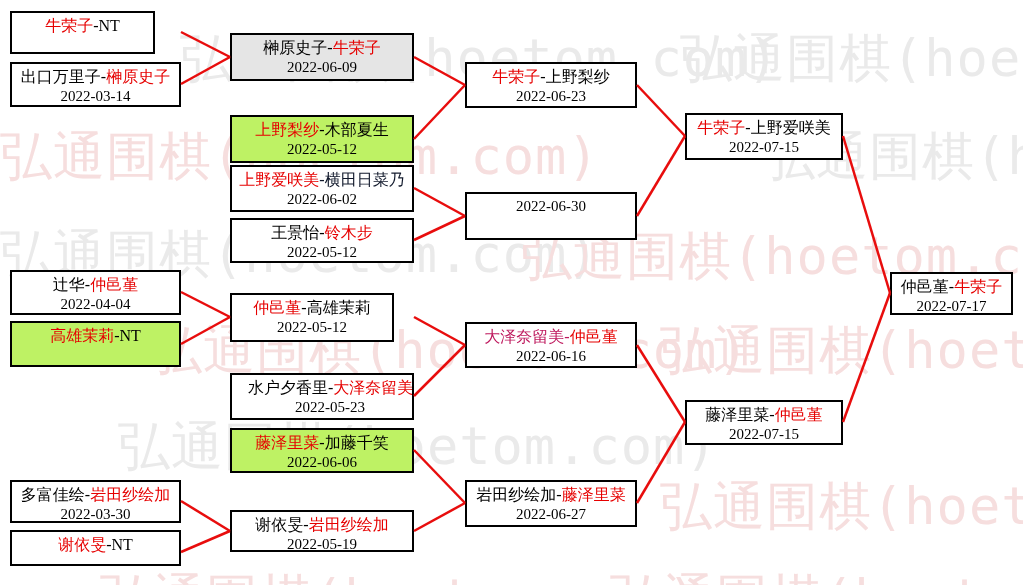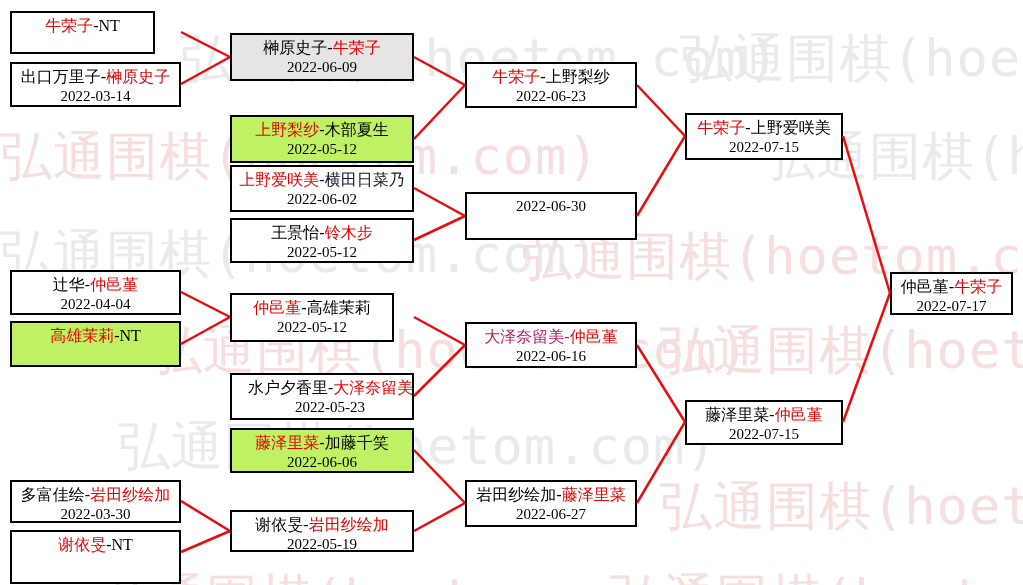--- a/index.html
+++ b/index.html
@@ -149,21 +149,21 @@
         <div class="match-date">2022-06-16</div>
       </div>
       <div class="match-box" style="left: 230px; top: 428px; width: 184px; height: 45px; border-color: rgb(0, 0, 0); background: #bef264;">
         <div class="match-line"><span style="color: rgb(230, 0, 0);">藤泽里菜</span><span style="color: rgb(0, 0, 0);">-加藤千笑</span></div>
         <div class="match-date">2022-06-06</div>
       </div>
       <div class="match-box" style="left: 10px; top: 480px; width: 171px; height: 43px; border-color: rgb(0, 0, 0); background: rgb(255, 255, 255);">
         <div class="match-line"><span style="color: rgb(0, 0, 0);">多富佳绘-</span><span style="color: rgb(230, 0, 0);">岩田纱绘加</span></div>
         <div class="match-date">2022-03-30</div>
       </div>
-      <div class="match-box" style="left: 10px; top: 530px; width: 171px; height: 54px; border-color: rgb(0, 0, 0); background: rgb(255, 255, 255);">
+      <div class="match-box" style="left: 10px; top: 530px; width: 171px; height: 36px; border-color: rgb(0, 0, 0); background: rgb(255, 255, 255);">
         <div class="match-line"><span style="color: rgb(230, 0, 0);">谢依旻</span><span style="color: rgb(0, 0, 0);">-NT</span></div>
         <div class="match-date"></div>
       </div>
       <div class="match-box" style="left: 230px; top: 510px; width: 184px; height: 42px; border-color: rgb(0, 0, 0); background: rgb(255, 255, 255);">
         <div class="match-line"><span style="color: rgb(0, 0, 0);">谢依旻-</span><span style="color: rgb(230, 0, 0);">岩田纱绘加</span></div>
         <div class="match-date">2022-05-19</div>
       </div>
       <div class="match-box" style="left: 465px; top: 480px; width: 172px; height: 47px; border-color: rgb(0, 0, 0); background: rgb(255, 255, 255);">
         <div class="match-line"><span style="color: rgb(0, 0, 0);">岩田纱绘加-</span><span style="color: rgb(230, 0, 0);">藤泽里菜</span></div>
         <div class="match-date">2022-06-27</div>

